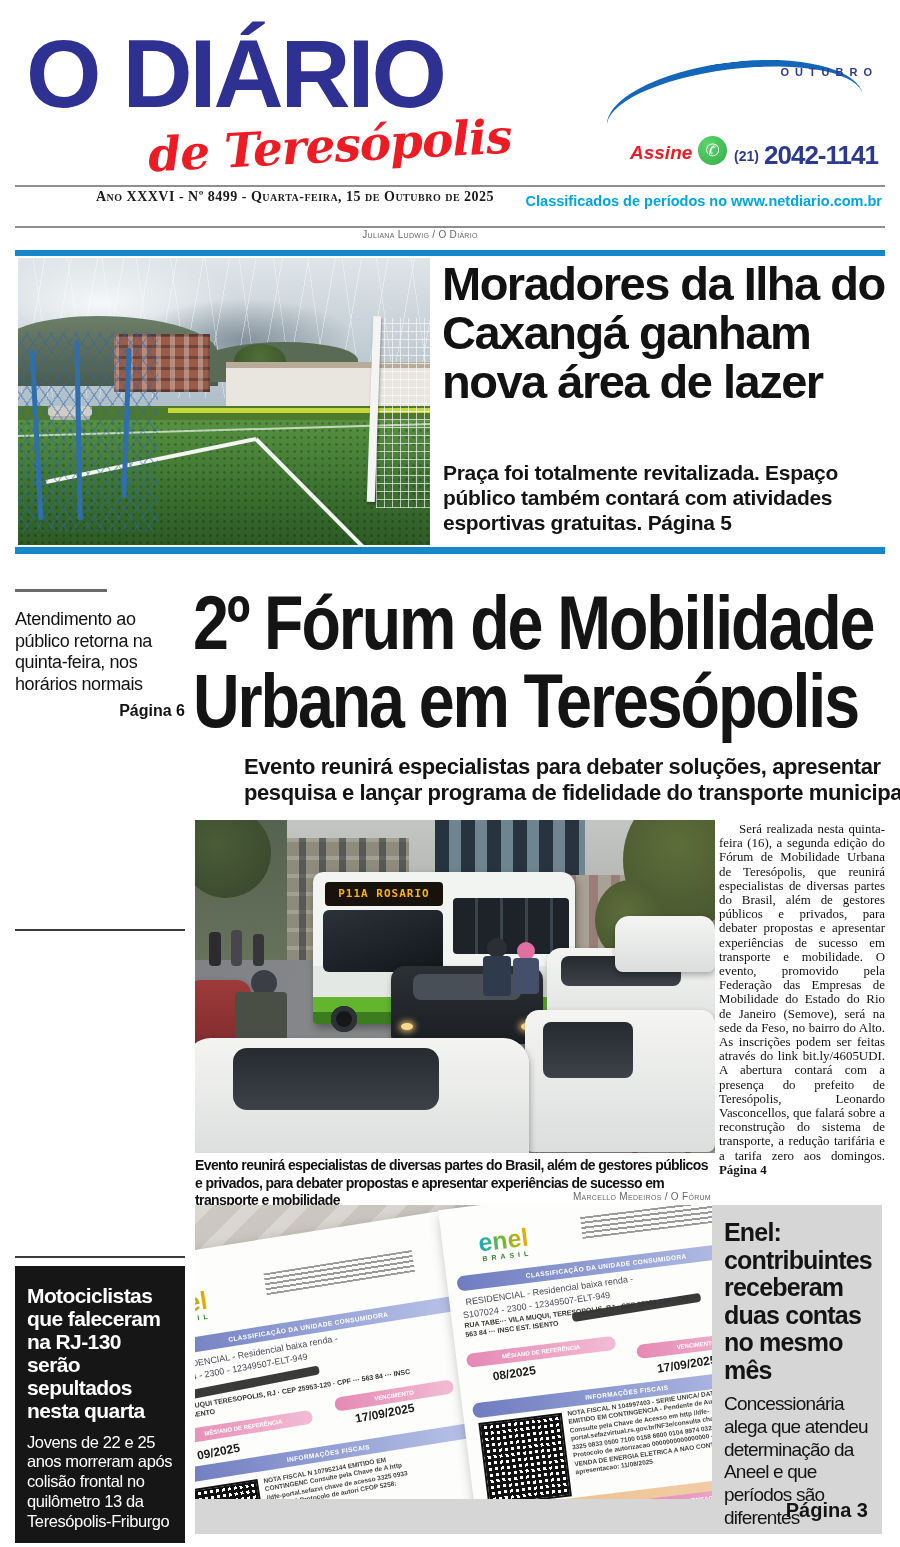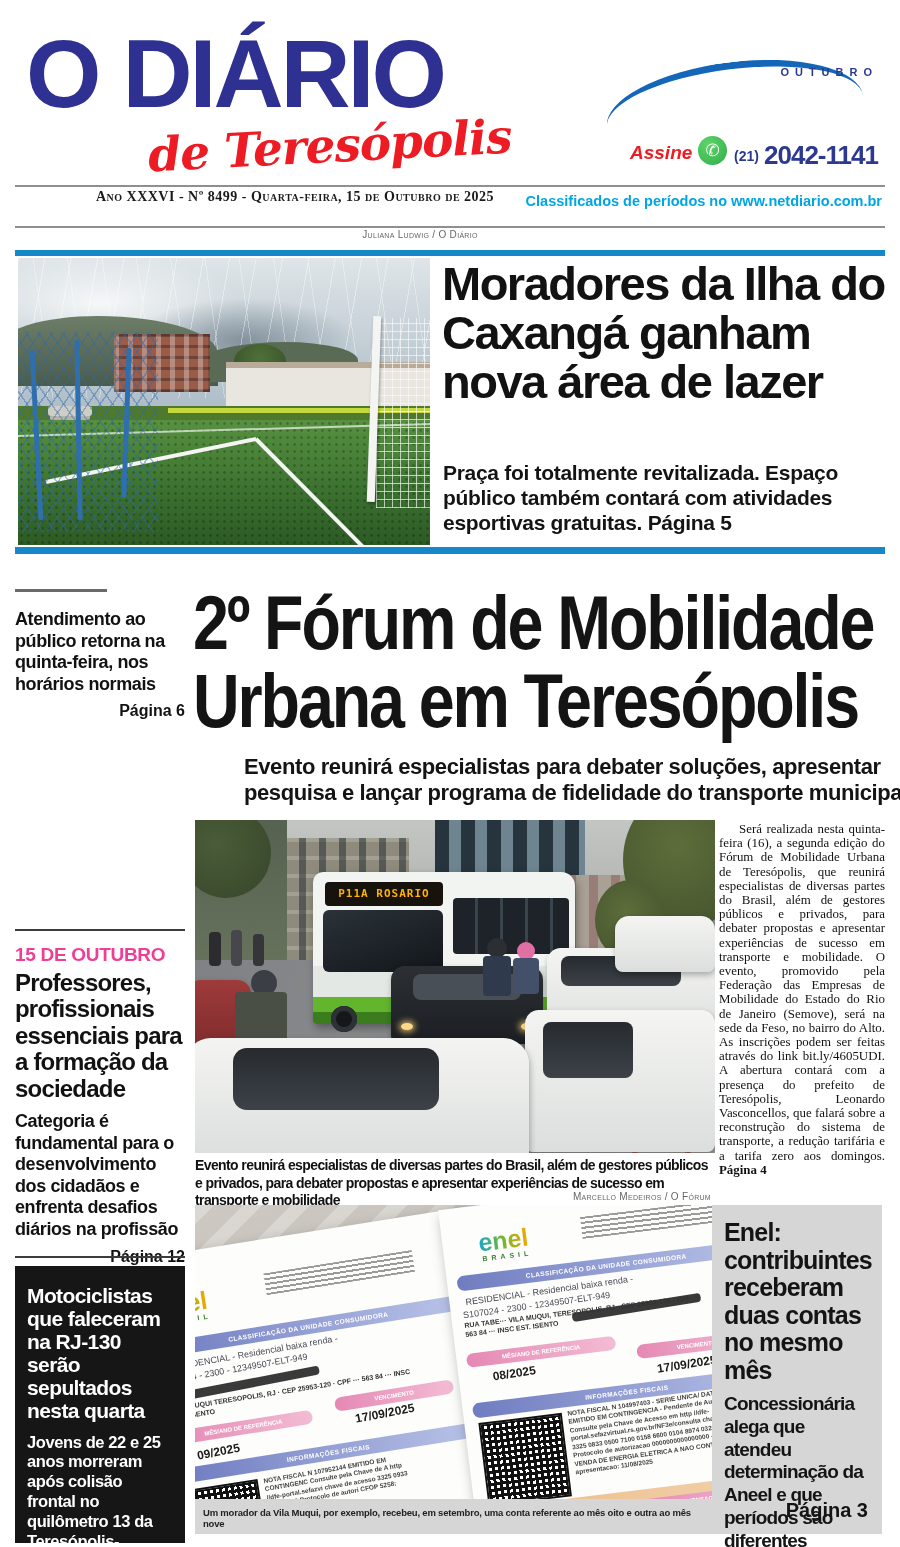--- a/index.html
+++ b/index.html
@@ -50,21 +50,21 @@
   .ts-head{left:442px;top:260px;width:445px;font-size:47px;font-weight:800;color:#121212;
            line-height:1.04;letter-spacing:-1.5px;}
   .ts-sub{left:443px;top:460px;width:442px;font-size:21px;font-weight:bold;color:#141414;
           line-height:1.2;letter-spacing:-.3px;}
 
   
   .sb-rule0{left:15px;top:589px;width:92px;height:3px;background:#6a6a6a;}
   .sb-rule{left:15px;width:170px;height:2px;background:#3c3c3c;}
   .sb-story{left:15px;width:170px;color:#121212;}
   .sb-h{font-size:24px;font-weight:800;line-height:1.1;letter-spacing:-.8px;}
-  .sb-sub{font-size:18px;font-weight:bold;line-height:1.2;letter-spacing:-.4px;margin-top:9px;}
+  .sb-sub{font-size:18px;font-weight:normal;line-height:1.2;letter-spacing:-.4px;margin-top:9px;}
   .sb-page{font-size:16px;font-weight:bold;text-align:right;margin-top:7px;}
   .sb-kicker{font-size:19px;font-weight:800;color:#ee3e96;letter-spacing:-.3px;margin-bottom:4px;}
   .blackbox{left:15px;top:1266px;width:170px;height:277px;background:#161616;color:#fff;
             box-sizing:border-box;padding:18px 12px 0 12px;}
   .blackbox .sb-h{font-size:21px;letter-spacing:-.6px;}
   .blackbox .sb-sub{font-size:16.5px;margin-top:10px;}
 
   
   .mh-line{left:193px;color:#141414;font-weight:800;white-space:nowrap;}
   .mh-line span{display:inline-block;transform:scaleX(.85);transform-origin:left;
@@ -267,26 +267,20 @@
 
   <div class="abs sb-rule0"></div>
 
   <div class="abs sb-story" style="top:600px;">
     <div class="sb-sub">Atendimento ao público retorna na quinta-feira, nos horários normais</div>
     <div class="sb-page">Página 6</div>
   </div>
 
   <div class="abs sb-rule" style="top:929px;"></div>
 
-  <div class="abs sb-story" style="top:944px;">
-    <div class="sb-kicker">15 DE OUTUBRO</div>
-    <div class="sb-h">Professores, profissionais essenciais para a formação da sociedade</div>
-    <div class="sb-sub">Categoria é fundamental para o desenvolvimento dos cidadãos e enfrenta desafios diários na profissão</div>
-    <div class="sb-page">Página 12</div>
-  </div>
 
   <div class="abs sb-rule" style="top:1256px;"></div>
 
   <div class="abs blackbox">
     <div class="sb-h">Motociclistas que faleceram na RJ-130 serão sepultados nesta quarta</div>
     <div class="sb-sub">Jovens de 22 e 25 anos morreram após colisão frontal no quilômetro 13 da Teresópolis-Friburgo</div>
 
   </div>
 
   <div class="abs mh-line mh1"><span>2º Fórum de Mobilidade</span></div>
@@ -394,17 +388,16 @@
 
         <div class="bill-band-pink" style="left:160px;top:312px;width:150px;">MENSAGENS IM</div>
       </div>
     </div>
 
     <div class="enelcol">
       <div class="sb-h">Enel: contribuintes receberam duas contas no mesmo mês</div>
       <div class="sb-sub">Concessionária alega que atendeu determinação da Aneel e que períodos são diferentes</div>
     </div>
 
-    <div class="strip-cap">Um morador da Vila Muqui, por exemplo, recebeu, em setembro, uma conta referente ao mês oito e outra ao mês nove</div>
     <div class="strip-page">Página 3</div>
   </div>
 
 </div>
 
 </body></html>

